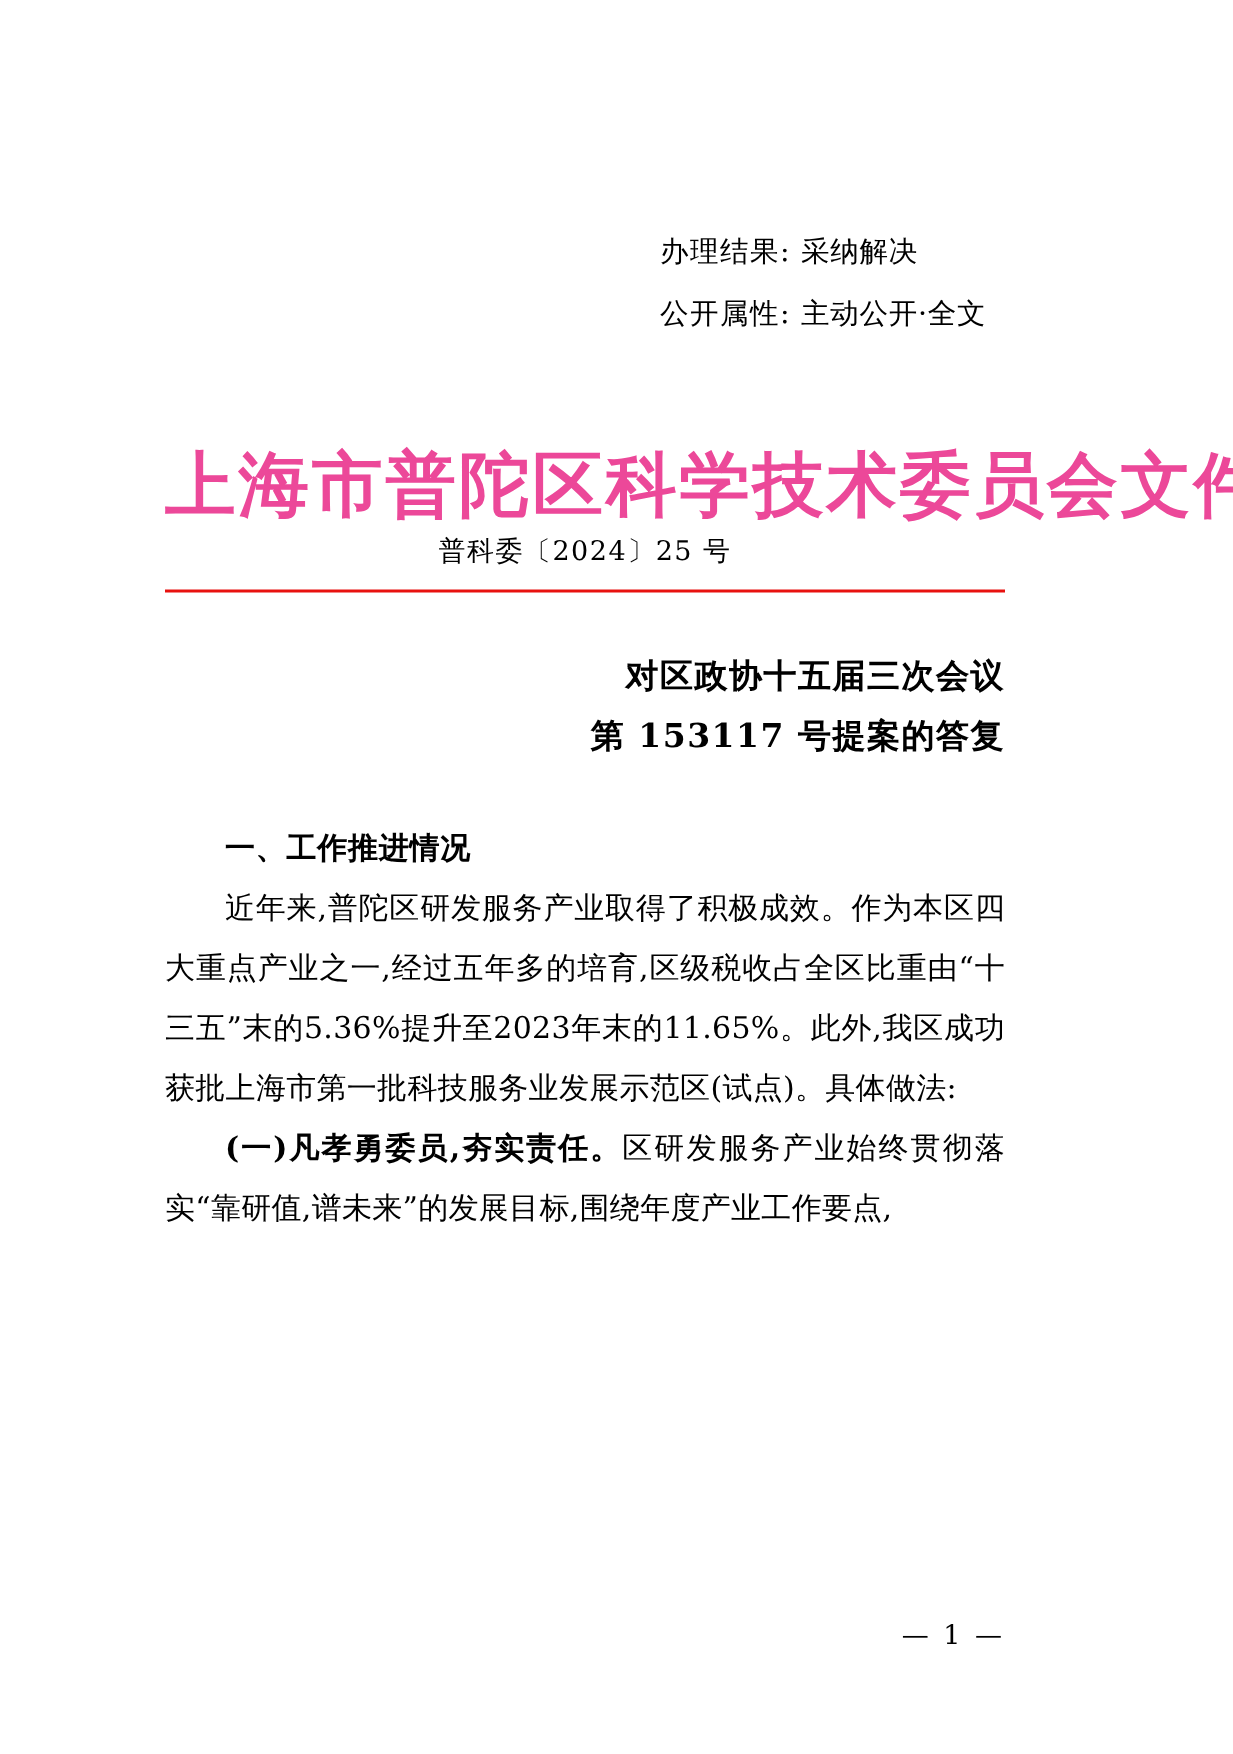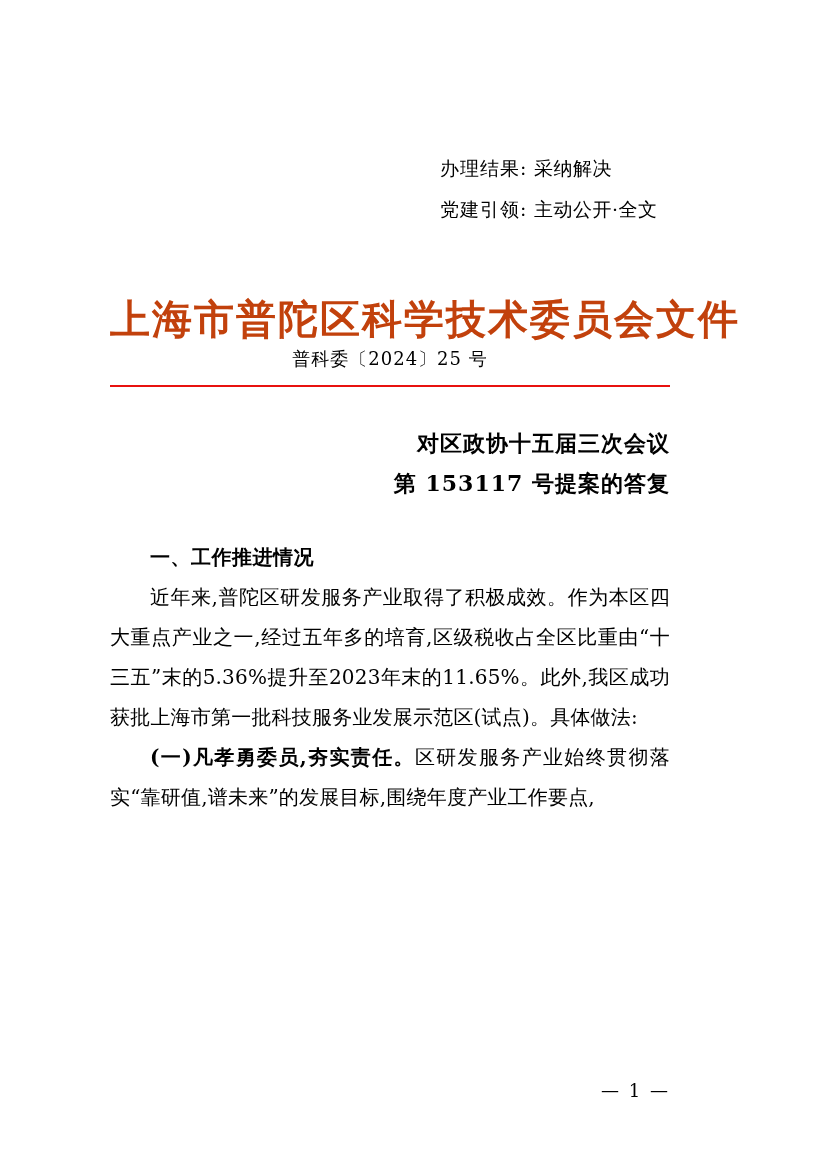--- a/index.html
+++ b/index.html
@@ -36,22 +36,22 @@
     white-space: nowrap;
   }
   .meta-label {
     letter-spacing: 1px;
   }
 
   
   .doc-title {
     margin-top: 62px;
     text-align: center;
-    color: #c2410c;
-    font-size: 40px;
+    color: #ec4899;
+    font-size: 47px;
     font-weight: bold;
     letter-spacing: 2px;
     font-family: "DejaVu Serif", "Liberation Serif", serif;
     white-space: nowrap;
   }
 
   
   .doc-number {
     text-align: center;
     font-size: 18px;
@@ -116,21 +116,21 @@
 <body>
 
 <div class="page">
 
   <div class="meta">
     <div class="meta-row">
       <span class="meta-label">办理结果:</span>
       <span class="meta-value">采纳解决</span>
     </div>
     <div class="meta-row">
-      <span class="meta-label">党建引领:</span>
+      <span class="meta-label">公开属性:</span>
       <span class="meta-value">主动公开·全文</span>
     </div>
   </div>
 
   <div class="doc-title">上海市普陀区科学技术委员会文件</div>
 
   <div class="doc-number">普科委〔2024〕25 号</div>
   <div class="red-rule"></div>
 
   <div class="subject">

